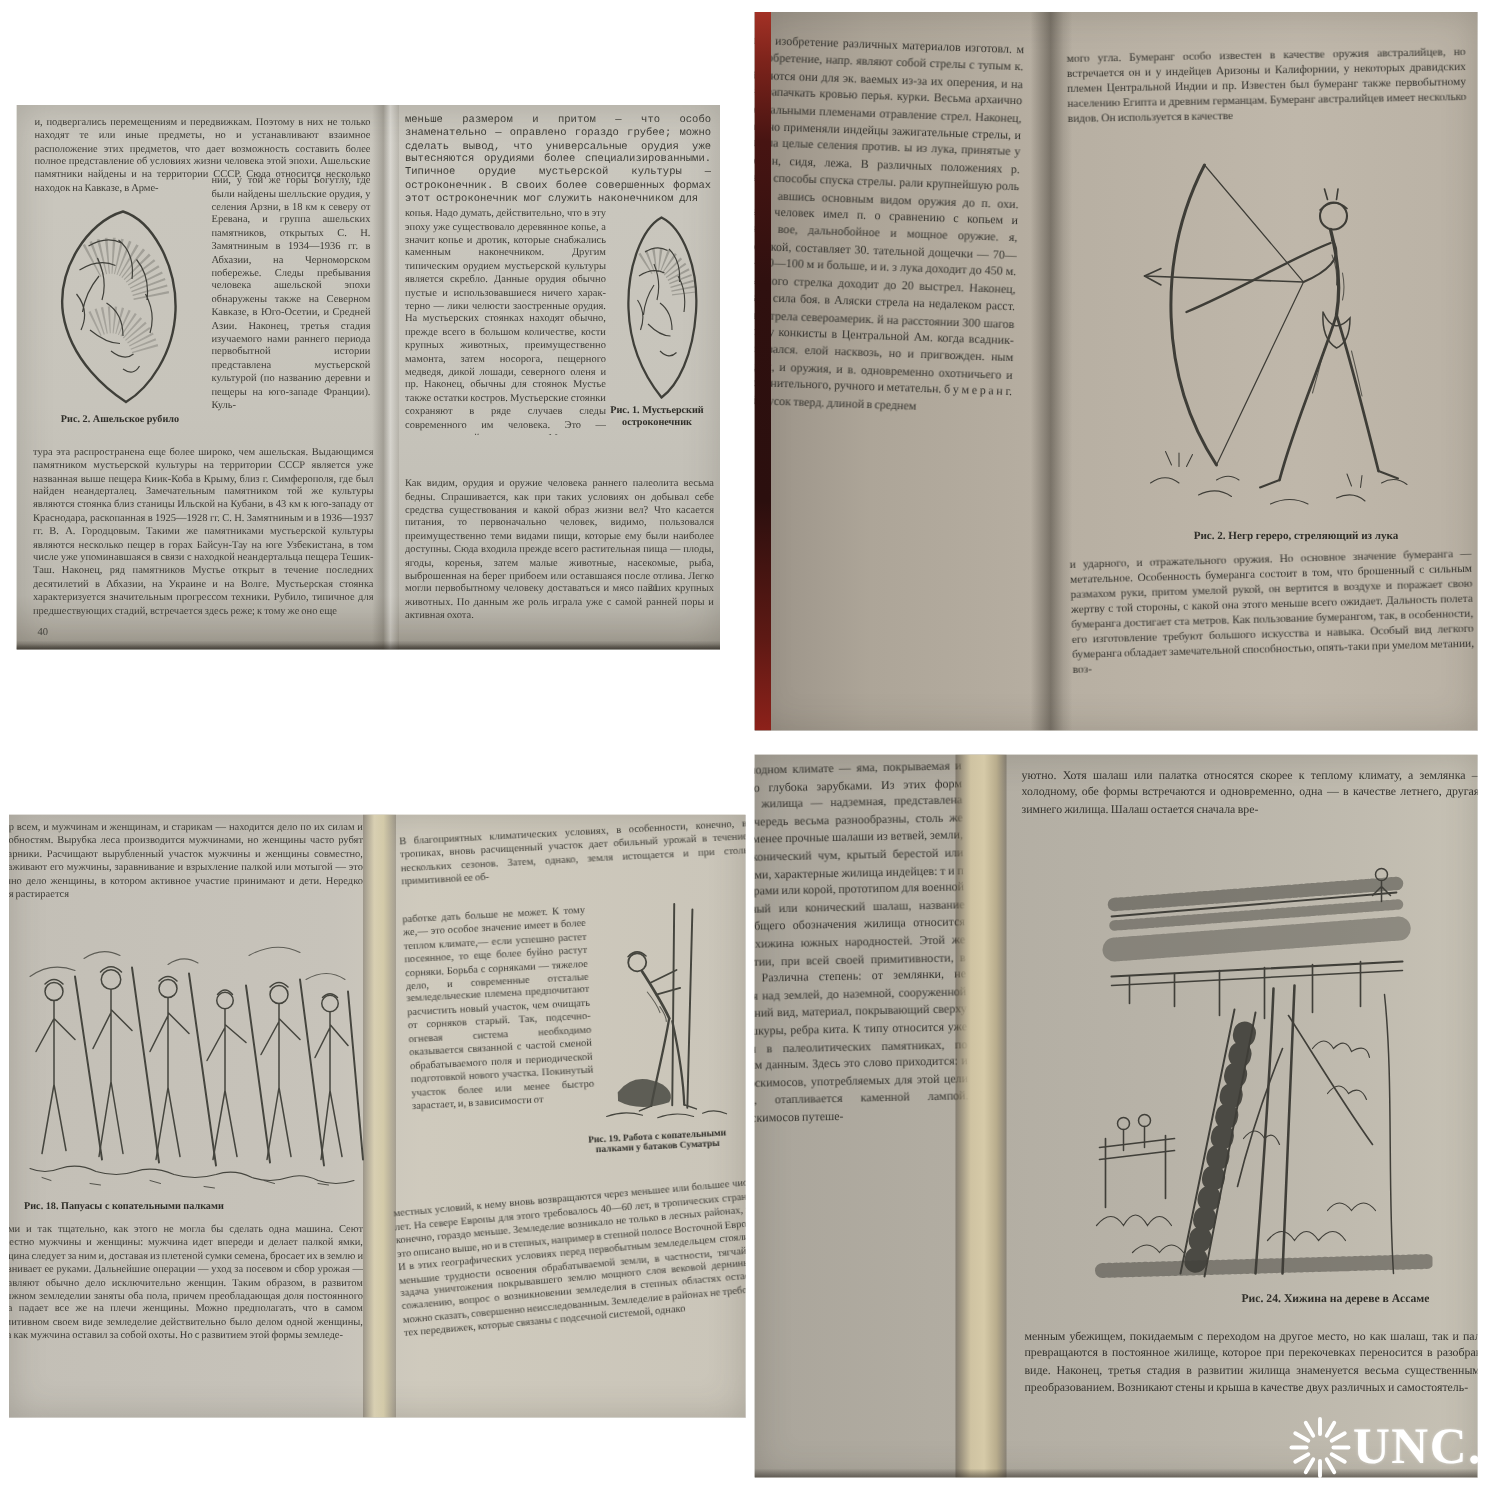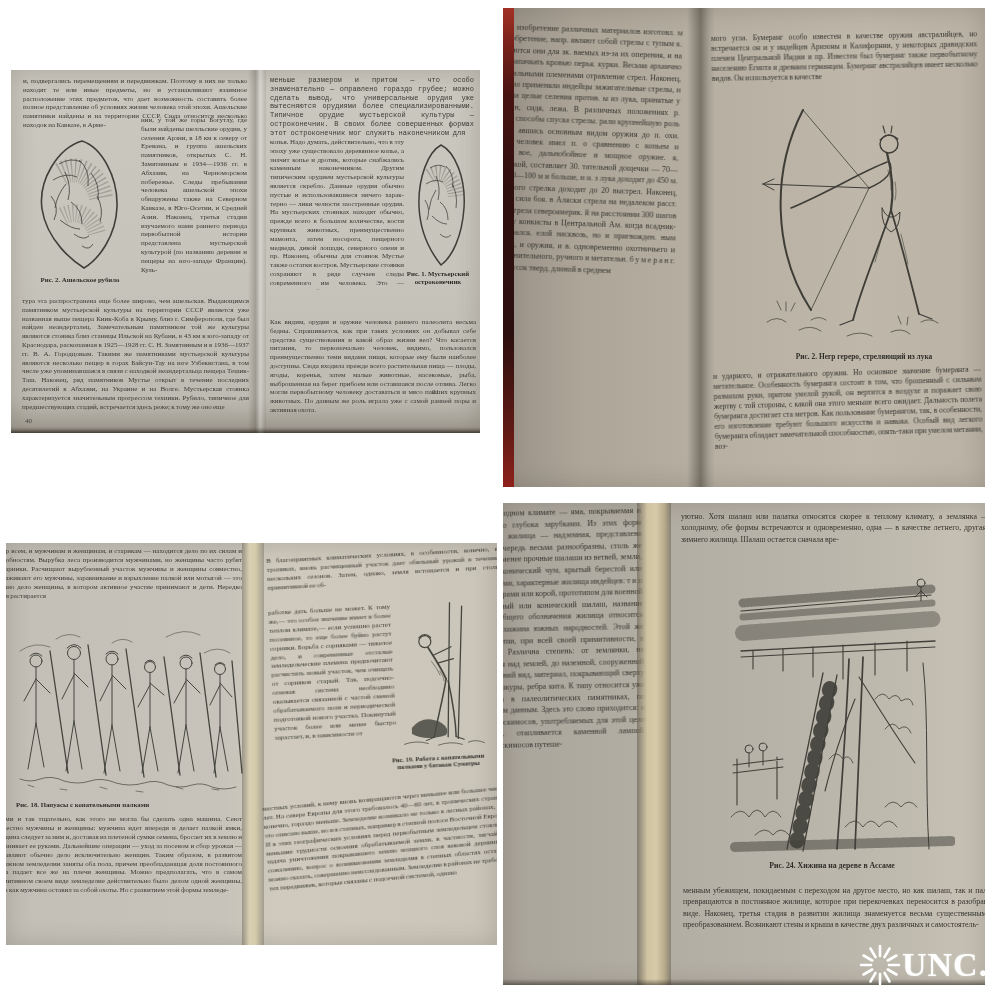--- a/index.html
+++ b/index.html
@@ -203,21 +203,21 @@
         <path d="M8 206 L58 200 M8 214 L58 208 M12 200 L12 246 M52 198 L52 240" stroke-width="1.1"></path>
         <circle cx="24" cy="190" r="4" stroke-width="1"></circle>
           <path d="M24 194 L24 208" stroke-width="1"></path>
         <circle cx="38" cy="188" r="4" stroke-width="1"></circle>
           <path d="M38 192 L38 206" stroke-width="1"></path>
         <path d="M198 104 C204 160 200 230 204 290" stroke-width="1"></path>
         <path d="M6 258 q10 -12 18 0 q8 -14 16 0 q8 -12 16 0 M120 268 q10 -12 18 0 q8 -12 16 0 q10 -12 18 0 M160 248 q8 -10 16 0 q8 -10 16 0 M30 276 q10 -10 18 0 q8 -10 16 0" stroke-width=".8"></path>
         <path d="M10 288 L226 282" stroke-width="10" stroke-dasharray="1 3" opacity=".5"></path>
       </g>
     </svg>
-    <div class="cap" style="left:224px;top:358px;width:210px;">Рис. 24. Хижина на дереве в Ассаме</div>
+    <div class="cap" style="left:240px;top:358px;width:210px;text-align:right;">Рис. 24. Хижина на дереве в Ассаме</div>
     <div class="ink" style="left:180px;top:382px;width:318px;height:100px;">менным убежищем, покидаемым с переходом на другое место, но как шалаш, так и палатка превращаются в постоянное жилище, которое при перекочевках переносится в разобранном виде. Наконец, третья стадия в развитии жилища знаменуется весьма существенным его преобразованием. Возникают стены и крыша в качестве двух различных и самостоятель-</div>
     <div class="edge-b"></div>
   </div>
 
   <div class="watermark">
     <svg width="44" height="44" viewBox="0 0 44 44">
       <g stroke="#ffffff" stroke-width="2.6" stroke-linecap="round">
         <line x1="31" y1="22" x2="41" y2="22"></line>
           <line x1="29.8" y1="26.5" x2="38.5" y2="31.5"></line>
         <line x1="26.5" y1="29.8" x2="31.5" y2="38.5"></line>

